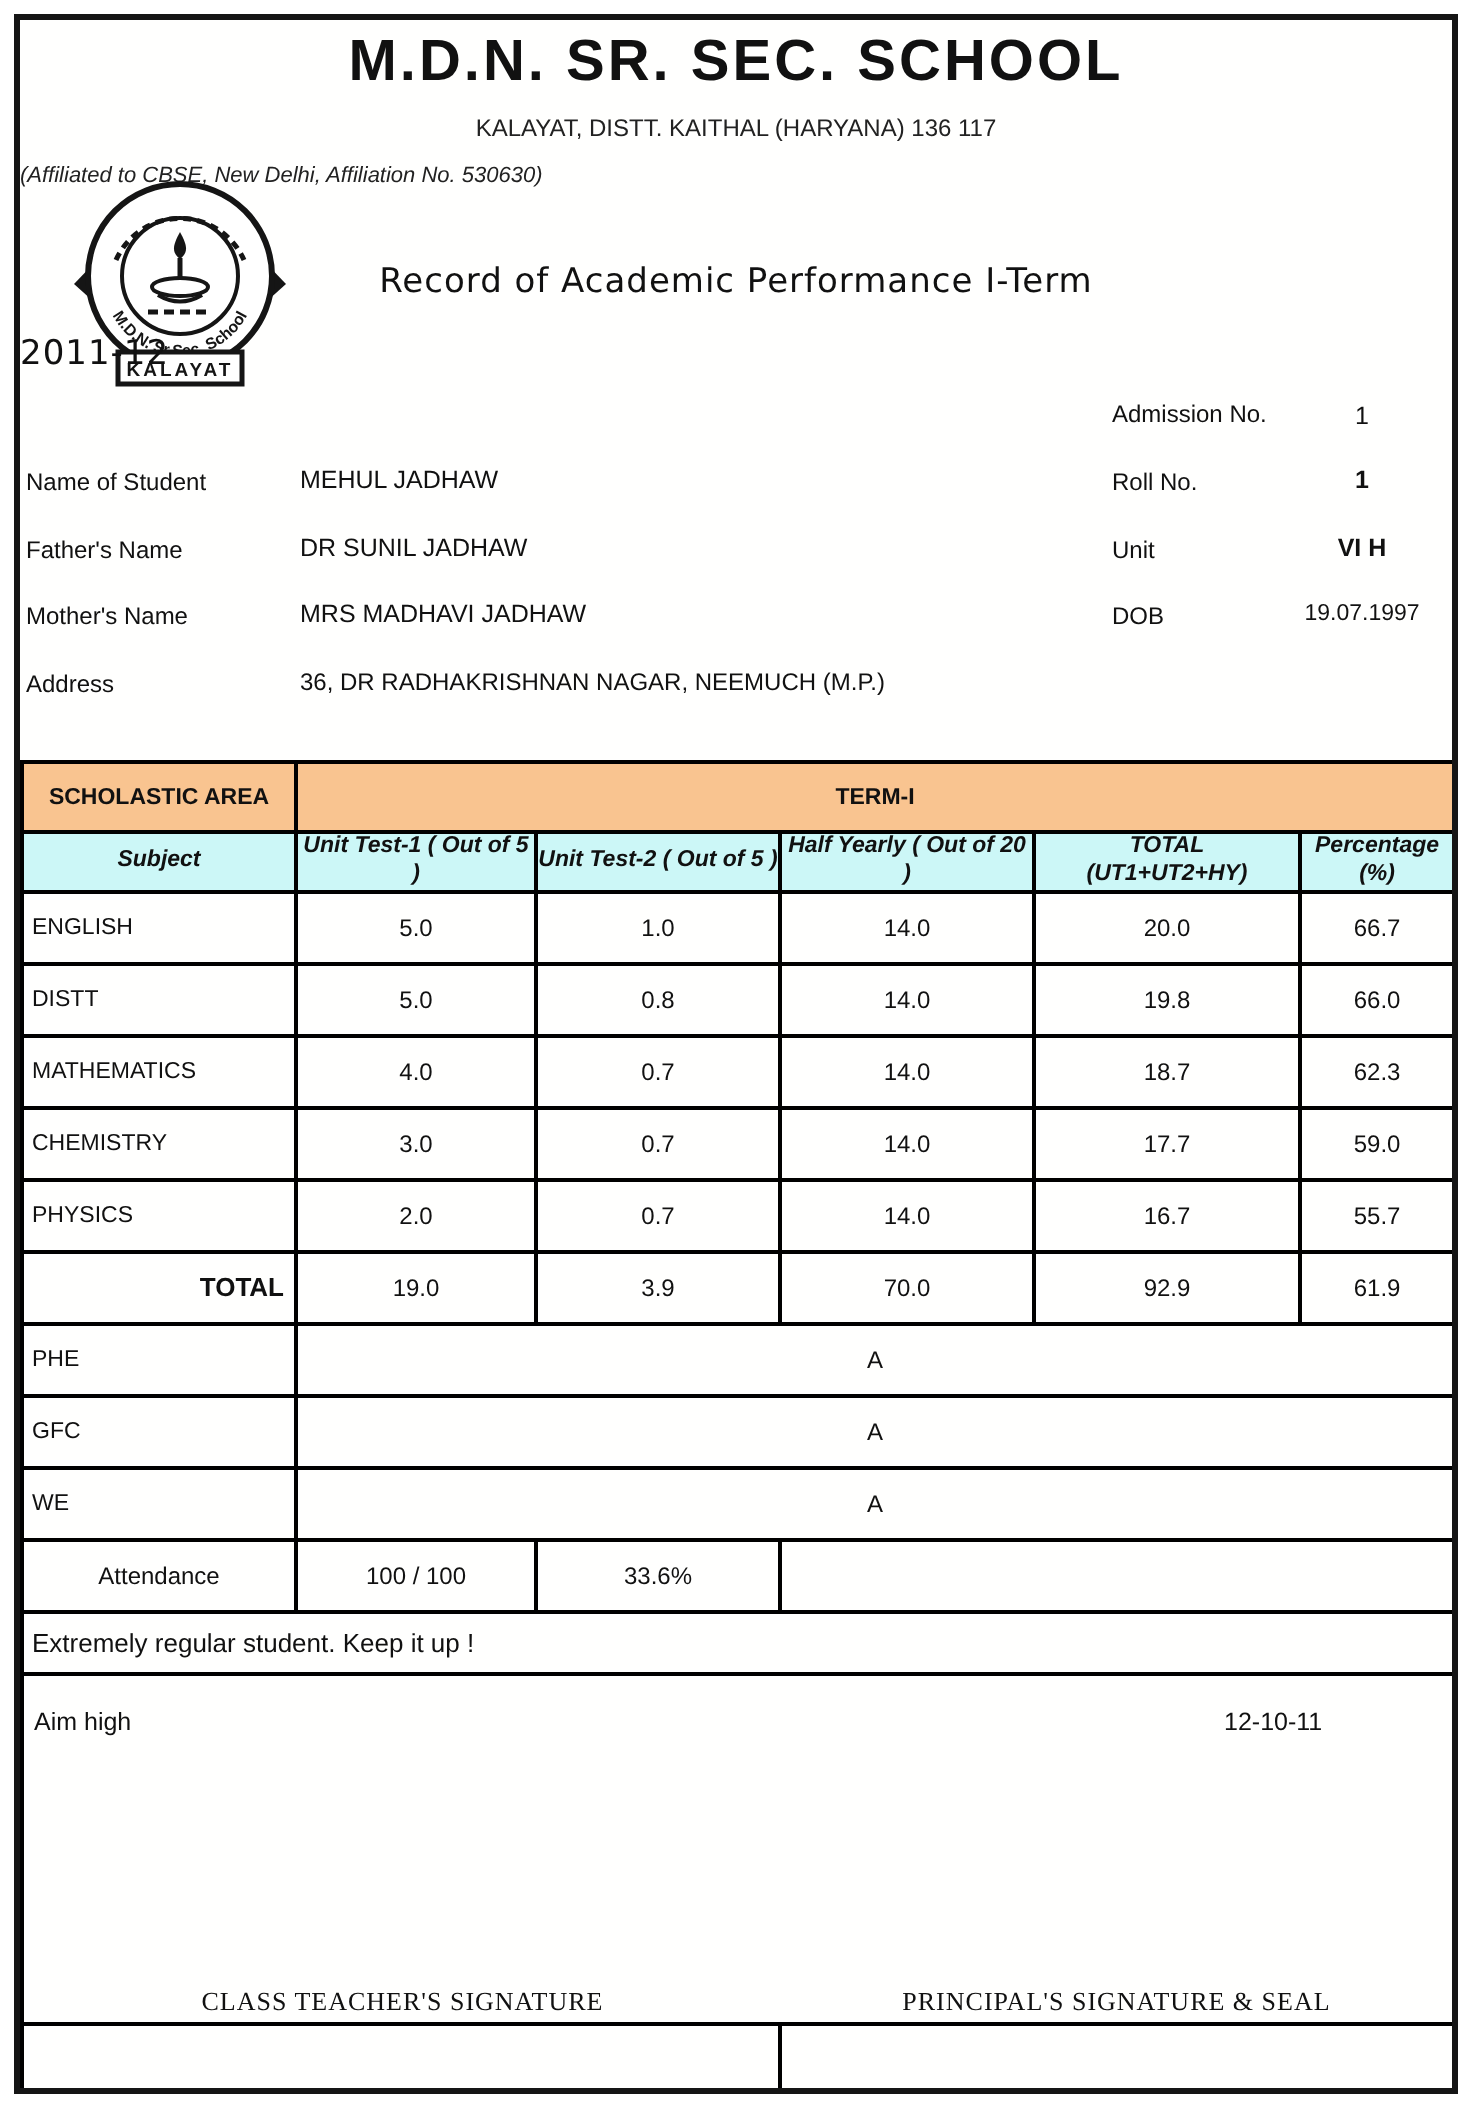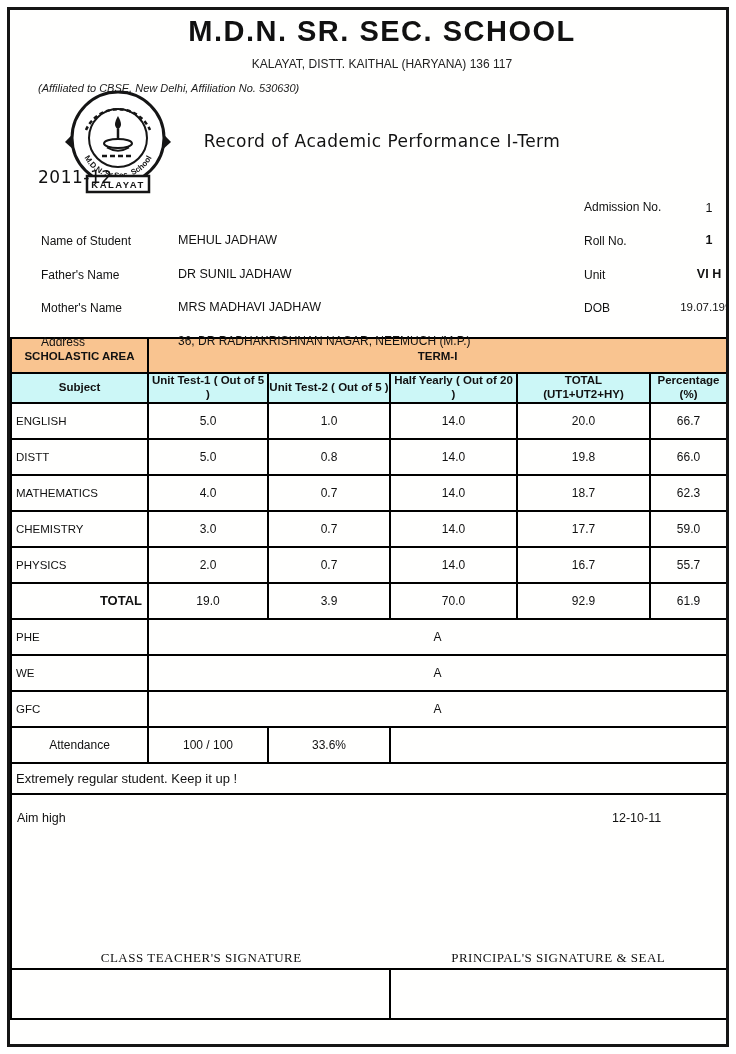--- a/index.html
+++ b/index.html
@@ -5,21 +5,21 @@
   html,body{margin:0;padding:0;}
   body{
     width:736px;height:1054px;position:relative;background:#fff;
     font-family:"Liberation Sans",sans-serif;color:#111;
   }
   .page{
     position:absolute;left:7px;top:7px;right:7px;bottom:7px;
     border:3px solid #151515;background:#fffffe;overflow:hidden;
   }
   
-  .top{position:relative;height:327px;margin-left:28px;}
+  .top{position:relative;height:370px;}
   .school-name{position:absolute;top:5px;left:0;width:100%;text-align:center;
     font-size:29px;font-weight:bold;letter-spacing:1.5px;}
   .school-address{position:absolute;top:47px;left:0;width:100%;text-align:center;
     font-size:12px;color:#222;}
   .school-affil{position:absolute;top:72px;left:0;width:100%;
     font-size:11px;color:#222;font-style:italic;}
   .logo{position:absolute;left:24px;top:76px;}
   .title1{position:absolute;top:121px;left:0;width:100%;text-align:center;
     font-size:17px;font-family:"DejaVu Sans",sans-serif;letter-spacing:.5px;}
   .title2{position:absolute;top:157px;left:0;width:100%;
@@ -29,21 +29,21 @@
   .lbl.left{left:3px;}
   .val.left{left:140px;}
   .lbl.right{left:546px;}
   .val.right{left:630px;width:82px;text-align:center;}
   .bold{font-weight:bold;}
   
   table{width:100%;border-collapse:collapse;table-layout:fixed;}
   td,th{border:2px solid #000;padding:0;font-size:12px;text-align:center;
     vertical-align:middle;font-weight:normal;overflow:hidden;}
   tr.r-area  {height:35px;}
-  tr.r-head  {height:22px;}
+  tr.r-head  {height:22px;font-style:italic;}
   tr.r-data  {height:36px;}
   tr.r-extra {height:36px;}
   tr.r-att   {height:36px;}
   tr.r-rem   {height:31px;}
   tr.r-tall  {height:175px;}
   tr.r-foot  {height:50px;}
   .c-orange{background:#F9C490;font-weight:bold;font-size:11.5px;}
   .c-cyan{background:#CCF7F7;font-weight:bold;font-size:11.5px;line-height:1.2;}
   .subj{text-align:left;padding-left:4px;font-size:11.5px;}
   .tot-lbl{text-align:right;padding-right:5px;font-weight:bold;font-size:13px;}
@@ -184,25 +184,25 @@
       <td>70.0</td>
       <td>92.9</td>
       <td>61.9</td>
     </tr>
 
     <tr class="r-extra">
       <td class="subj">PHE</td>
       <td colspan="5">A</td>
     </tr>
     <tr class="r-extra">
+      <td class="subj">GFC</td>
+      <td colspan="5">A</td>
+    </tr>
+    <tr class="r-extra">
       <td class="subj">WE</td>
-      <td colspan="5">A</td>
-    </tr>
-    <tr class="r-extra">
-      <td class="subj">GFC</td>
       <td colspan="5">A</td>
     </tr>
 
     <tr class="r-att">
       <td>Attendance</td>
       <td>100 / 100</td>
       <td>33.6%</td>
       <td colspan="3"></td>
     </tr>
 

